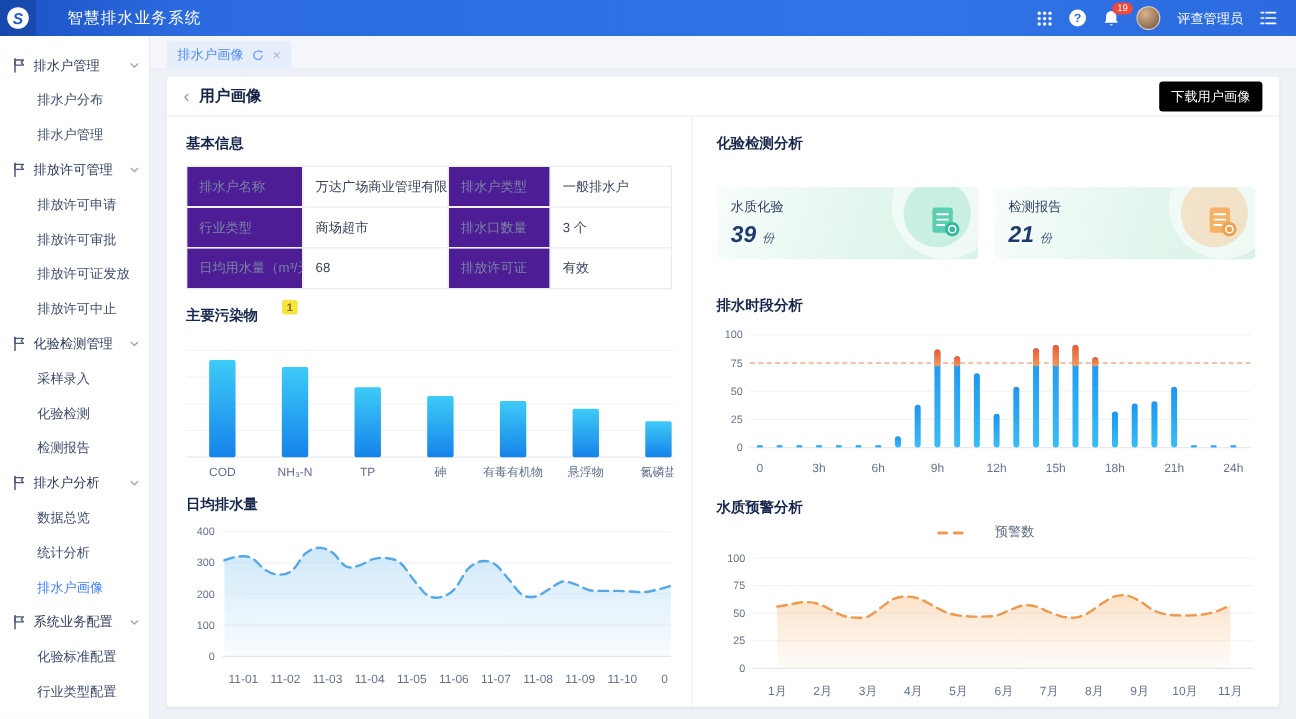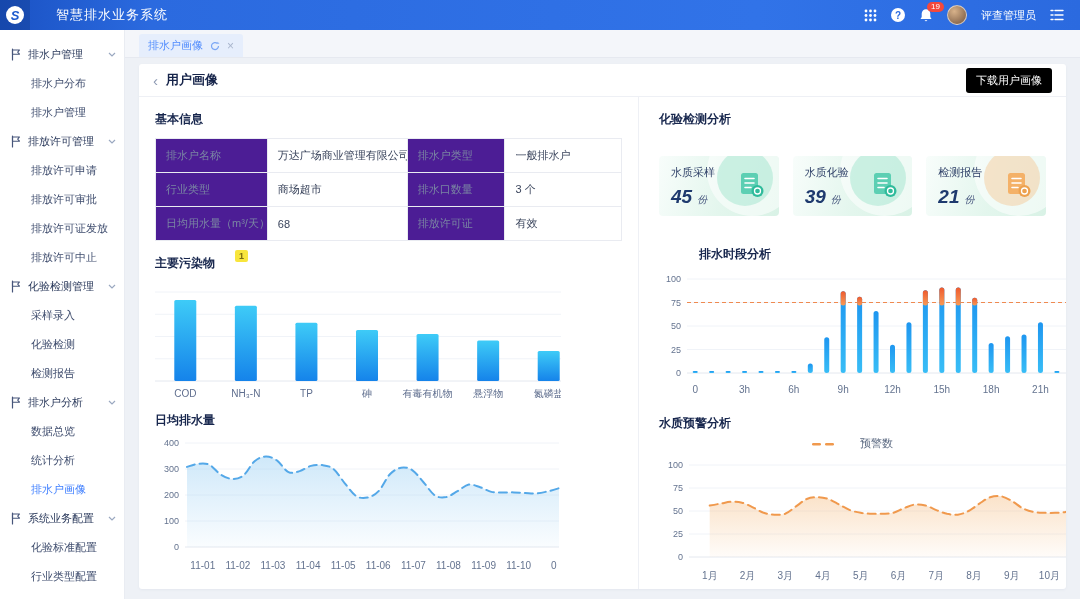--- a/index.html
+++ b/index.html
@@ -39,33 +39,33 @@
   .tab-close { color:#a9b6cd; font-size:12px; cursor:pointer; }
   .panel { position:absolute; left:14px; right:14px; top:34px; bottom:10px; background:#fff;
     border-radius:3px; box-shadow:0 1px 3px rgba(30,50,90,.05); overflow:hidden; }
   .panel-head { height:33px; display:flex; align-items:center; padding:0 14px;
     border-bottom:1px solid #eef0f5; }
   .back { color:#8d99b3; font-size:15px; margin-right:8px; cursor:pointer; line-height:1; }
   .page-title { font-size:13px; font-weight:bold; color:#16244a; }
   .dl-btn { margin-left:auto; background:#000000; border:none; color:#fff; font-size:11px;
     padding:5px 10px; border-radius:3px; cursor:pointer; font-family:inherit; }
   .panel-body { display:flex; height:calc(100% - 33px); }
-  .col-left { width:500px; border-right:1px solid #eef0f5; padding:14px 16px; overflow:hidden; }
+  .col-left { width:438px; border-right:1px solid #eef0f5; padding:14px 16px; overflow:hidden; }
   .col-right { flex:1; padding:14px 20px; overflow:hidden; }
   .sec-title { font-size:12px; font-weight:bold; color:#17264d; display:flex; align-items:flex-start; }
   .badge-yellow { background:#f8e53c; color:#7a6a10; font-size:9px; font-weight:bold;
     border-radius:2px; padding:1px 4px; margin-left:20px; transform:translateY(-5px); }
   
   .info-table { width:100%; border-collapse:collapse; margin-top:10px; font-size:11px; table-layout:fixed; }
   .info-table td { border:1px solid #e9ebf1; height:34px; padding:0 10px; overflow:hidden; white-space:nowrap; }
   .info-table td.lab { background:#4c1d95; color:#7a86a3; }
   .info-table td.val { color:#3a445c; }
   
   .chart-clip { width:406px; height:118px; overflow:hidden; margin-top:8px; }
-  .mt14 { margin-top:14px; } .mt16 { margin-top:16px; } .mt30 { margin-top:30px;margin-left:40px; }
+  .mt14 { margin-top:14px; } .mt16 { margin-top:16px; } .mt30 { margin-top:30px; }
   svg.chart { display:block; margin-top:6px; }
   
   .cards { display:flex; gap:14px; margin-top:28px; }
   .card { flex:1; height:60px; border-radius:4px; position:relative; overflow:hidden;
     padding:9px 12px; background:linear-gradient(105deg,#f8fdfb 0%,#e3f6ed 55%,#d9f2e6 100%); cursor:pointer; }
   .card .blob1 { position:absolute; width:90px; height:90px; border-radius:50%; right:-18px; top:-30px;
     background:rgba(255,255,255,.55); }
   .card .blob2 { position:absolute; width:56px; height:56px; border-radius:50%; right:6px; top:-6px;
     background:rgba(110,214,180,.30); }
   .card.orange .blob2 { background:rgba(246,178,107,.32); }
@@ -304,34 +304,20 @@
             <text x="293.45283018867923" y="134" text-anchor="middle" font-size="10" fill="#64738f" font-family="inherit">11-08</text>
             <text x="328.54716981132077" y="134" text-anchor="middle" font-size="10" fill="#64738f" font-family="inherit">11-09</text>
             <text x="363.64150943396226" y="134" text-anchor="middle" font-size="10" fill="#64738f" font-family="inherit">11-10</text>
             <text x="398.73584905660374" y="134" text-anchor="middle" font-size="10" fill="#64738f" font-family="inherit">0</text>
           </svg>
       </div>
 
       <div class="col-right">
         <div class="sec-title">化验检测分析</div>
         <div class="cards" id="cards">
-            <div class="card">
-              <div class="blob1"></div>
-              <div class="blob2"></div>
-              <div class="card-label">水质采样</div>
-              <div class="card-num"><span class="v">45</span><span class="card-unit">份</span></div>
-              <svg class="card-icon" width="30" height="30" viewBox="0 0 30 30">
-                <rect x="5" y="3" width="17" height="21" rx="2.5" fill="#5ccfb3"></rect>
-                <g stroke="#fff" stroke-width="1.6" stroke-linecap="round">
-                  <path d="M9 8.5h9M9 13h9M9 17.5h6"></path>
-                </g>
-                <circle cx="21.5" cy="21" r="6" fill="#2fbb9b"></circle>
-                <circle cx="21.5" cy="21" r="3" fill="none" stroke="#fff" stroke-width="1.3"></circle>
-              </svg>
-            </div>
             <div class="card">
               <div class="blob1"></div>
               <div class="blob2"></div>
               <div class="card-label">水质化验</div>
               <div class="card-num"><span class="v">39</span><span class="card-unit">份</span></div>
               <svg class="card-icon" width="30" height="30" viewBox="0 0 30 30">
                 <rect x="5" y="3" width="17" height="21" rx="2.5" fill="#5ccfb3"></rect>
                 <g stroke="#fff" stroke-width="1.6" stroke-linecap="round">
                   <path d="M9 8.5h9M9 13h9M9 17.5h6"></path>
                 </g>

